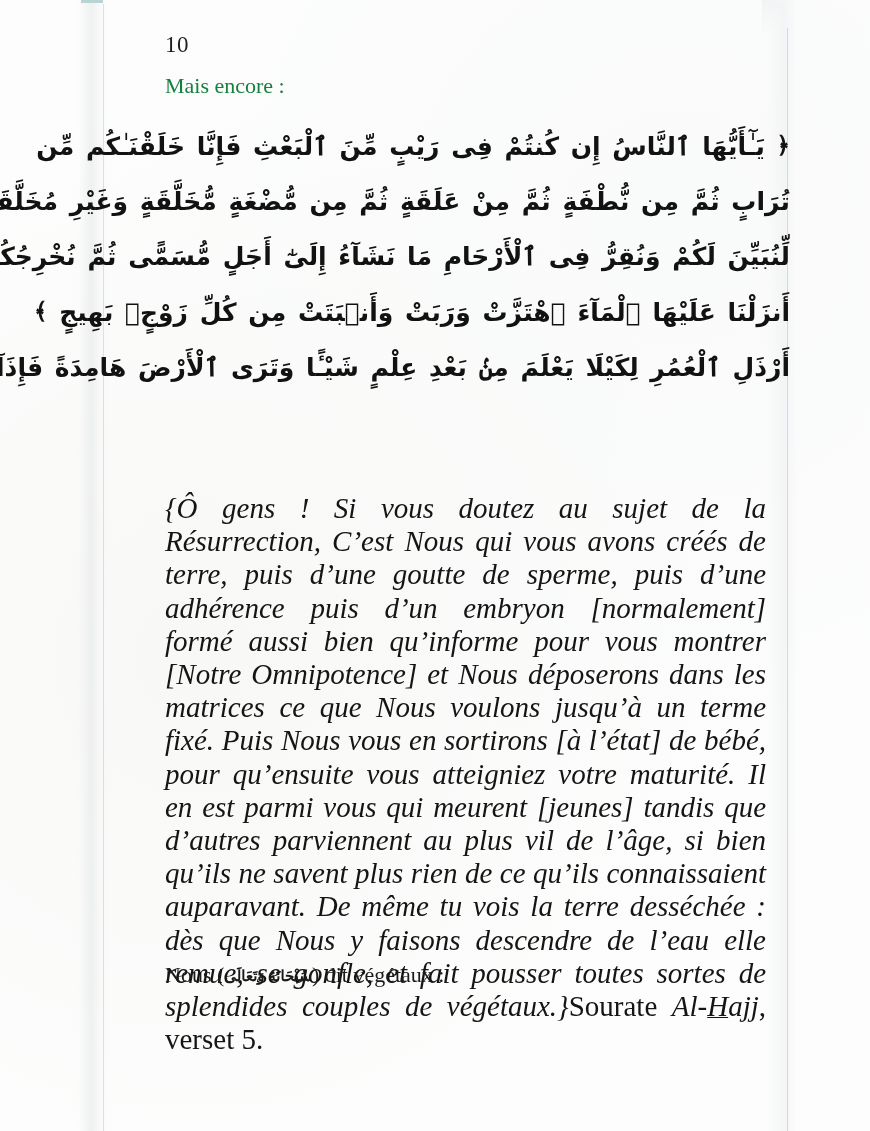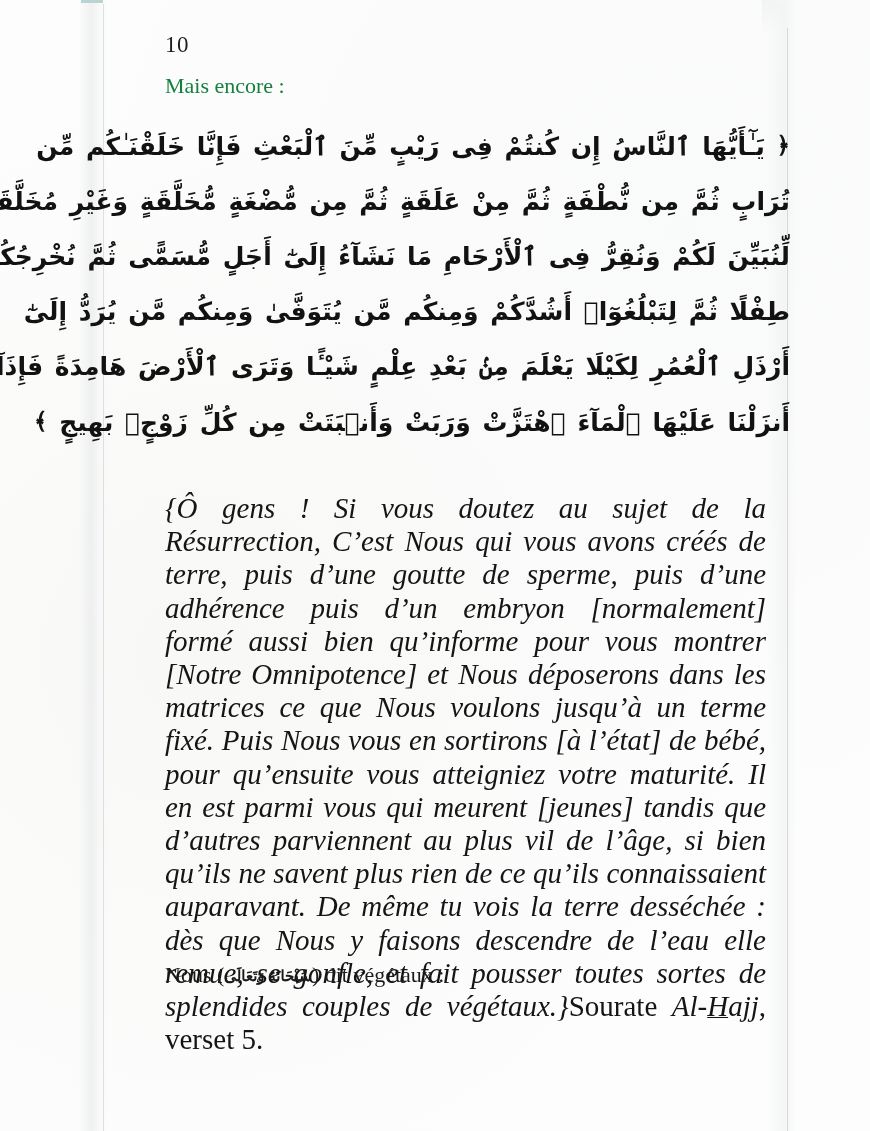--- a/index.html
+++ b/index.html
@@ -179,28 +179,25 @@
       <span class="ornate">﴿</span>
       <span>يَـٰٓأَيُّهَا ٱلنَّاسُ إِن كُنتُمْ فِى رَيْبٍ مِّنَ ٱلْبَعْثِ فَإِنَّا خَلَقْنَـٰكُم مِّن</span>
     </div>
     <div class="aya-line">
       <span>تُرَابٍ ثُمَّ مِن نُّطْفَةٍ ثُمَّ مِنْ عَلَقَةٍ ثُمَّ مِن مُّضْغَةٍ مُّخَلَّقَةٍ وَغَيْرِ مُخَلَّقَةٍ</span>
     </div>
     <div class="aya-line">
       <span>لِّنُبَيِّنَ لَكُمْ وَنُقِرُّ فِى ٱلْأَرْحَامِ مَا نَشَآءُ إِلَىٰٓ أَجَلٍ مُّسَمًّى ثُمَّ نُخْرِجُكُمْ</span>
     </div>
     <div class="aya-line">
-      <span>طِفْلًا ثُمَّ لِتَبْلُغُوٓا۟ أَشُدَّكُمْ وَمِنكُم مَّن يُتَوَفَّىٰ وَمِنكُم مَّن يُرَدُّ إِلَىٰٓ</span>
-    </div>
-    <div class="aya-line">
-      <span>أَرْذَلِ ٱلْعُمُرِ لِكَيْلَا يَعْلَمَ مِنۢ بَعْدِ عِلْمٍ شَيْـًٔا وَتَرَى ٱلْأَرْضَ هَامِدَةً فَإِذَآ</span>
-    </div>
-    <div class="aya-line">
       <span>أَنزَلْنَا عَلَيْهَا ٱلْمَآءَ ٱهْتَزَّتْ وَرَبَتْ وَأَنۢبَتَتْ مِن كُلِّ زَوْجٍۭ بَهِيجٍ</span>
       <span class="ornate">﴾</span>
+    </div>
+    <div class="aya-line">
+      <span>أَرْذَلِ ٱلْعُمُرِ لِكَيْلَا يَعْلَمَ مِنۢ بَعْدِ عِلْمٍ شَيْـًٔا وَتَرَى ٱلْأَرْضَ هَامِدَةً فَإِذَآ</span>
     </div>
   </div>
 
   <div class="translation">
     <span>{Ô gens ! Si vous doutez au sujet de la Résurrection, C’est Nous qui vous avons créés de terre, puis d’une goutte de sperme, puis d’une adhérence puis d’un embryon [normalement] formé aussi bien qu’informe pour vous montrer [Notre Omnipotence] et Nous déposerons dans les matrices ce que Nous voulons jusqu’à un terme fixé. Puis Nous vous en sortirons [à l’état] de bébé, pour qu’ensuite vous atteigniez votre maturité. Il en est parmi vous qui meurent [jeunes] tandis que d’autres parviennent au plus vil de l’âge, si bien qu’ils ne savent plus rien de ce qu’ils connaissaient auparavant. De même tu vois la terre desséchée : dès que Nous y faisons descendre de l’eau elle remue, se gonfle, et fait pousser toutes sortes de splendides couples de végétaux.}</span><span class="upright">Sourate </span><span class="src-name"><span>Al-</span><span class="uline">H</span><span>ajj</span></span><span class="upright">, verset 5.</span>
   </div>
 
   <div class="closing">
     <span>Nous </span><span>(</span><span class="honorific">سُبْحَانَهُ وَتَعَالَى</span><span>)</span><span> dit végétaux :</span>
   </div>

